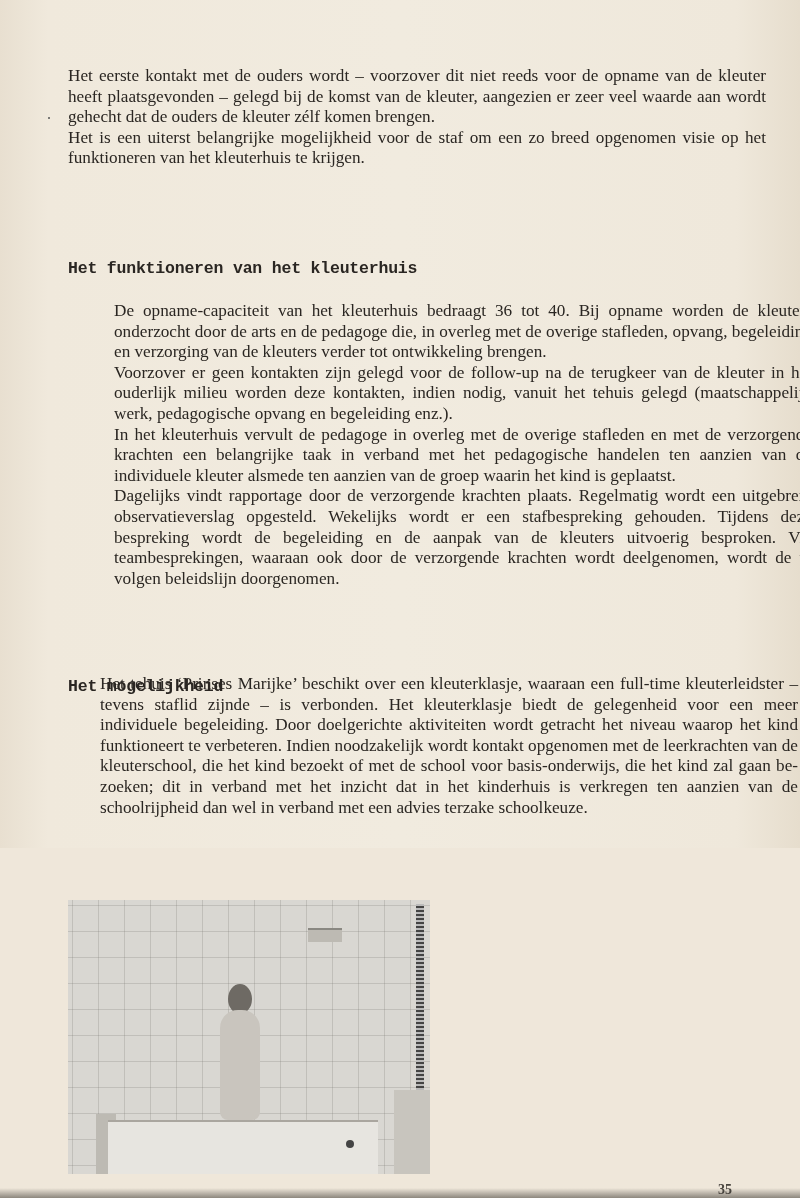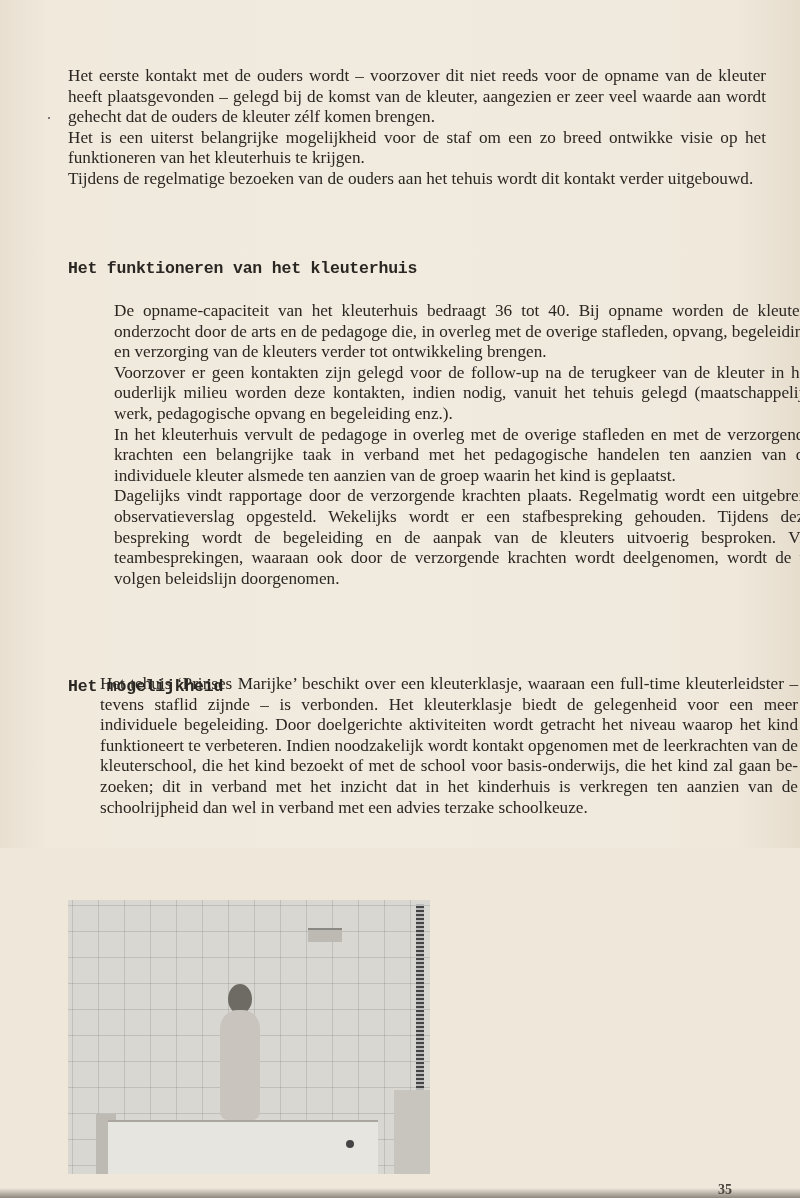--- a/index.html
+++ b/index.html
@@ -63,22 +63,21 @@
     .margin-dot { position: absolute; left: 48px; top: 117px; width: 2px; height: 2px; background: #555; border-radius: 50%; }
   </style>
 </head>
 <body>
 
 <div class="page">
   <div class="margin-dot"></div>
 
   <div class="text-block" id="block1">
     <p>Het eerste kontakt met de ouders wordt – voorzover dit niet reeds voor de opname van de kleuter heeft plaatsgevonden – gelegd bij de komst van de kleuter, aange­zien er zeer veel waarde aan wordt gehecht dat de ouders de kleuter zélf komen brengen.</p>
-    <p>Het is een uiterst belangrijke mogelijkheid voor de staf om een zo breed ontwikke visie op het funktioneren van het kleuterhuis te krijgen.</p>
-    <p>Tijdens de regelmatige bezoeken van de ouders aan het tehuis wordt dit kontakt verder uitgebouwd.</p>
+    <p>Het is een uiterst belangrijke mogelijkheid voor de staf om een zo breed opgenomen visie op het funktioneren van het kleuterhuis te krijgen.</p>
   </div>
 
   <div class="heading" id="heading1">Het funktioneren van het kleuterhuis</div>
 
   <div class="text-block" id="block2">
     <p>De opname-capaciteit van het kleuterhuis bedraagt 36 tot 40. Bij opname worden de kleuters onderzocht door de arts en de pedagoge die, in overleg met de overige stafleden, opvang, begeleiding en verzorging van de kleuters verder tot ontwikke­ling brengen.</p>
     <p>Voorzover er geen kontakten zijn gelegd voor de follow-up na de terugkeer van de kleuter in het ouderlijk milieu worden deze kontakten, indien nodig, vanuit het tehuis gelegd (maatschappelijk werk, pedagogische opvang en begeleiding enz.).</p>
     <p>In het kleuterhuis vervult de pedagoge in overleg met de overige stafleden en met de verzorgende krachten een belangrijke taak in verband met het pedagogische han­delen ten aanzien van de individuele kleuter alsmede ten aanzien van de groep waarin het kind is geplaatst.</p>
     <p>Dagelijks vindt rapportage door de verzorgende krachten plaats. Regelmatig wordt een uitgebreid observatieverslag opgesteld. Wekelijks wordt er een stafbespreking gehouden. Tijdens deze bespreking wordt de begeleiding en de aanpak van de kleuters uitvoerig besproken. Via teambesprekingen, waaraan ook door de ver­zorgende krachten wordt deelgenomen, wordt de te volgen beleidslijn doorge­nomen.</p>
   </div>

